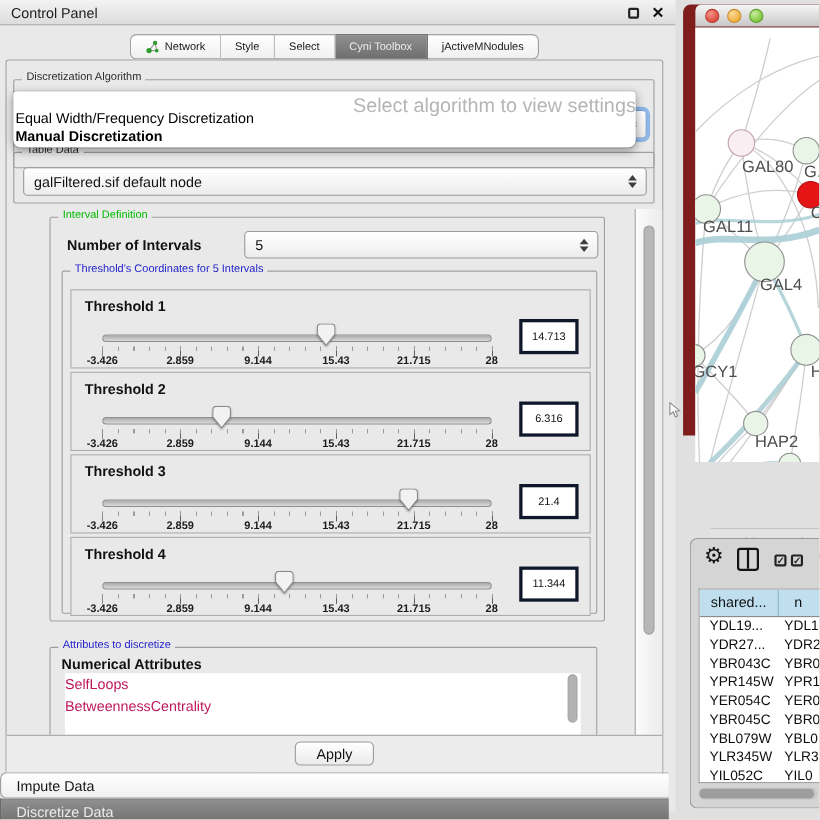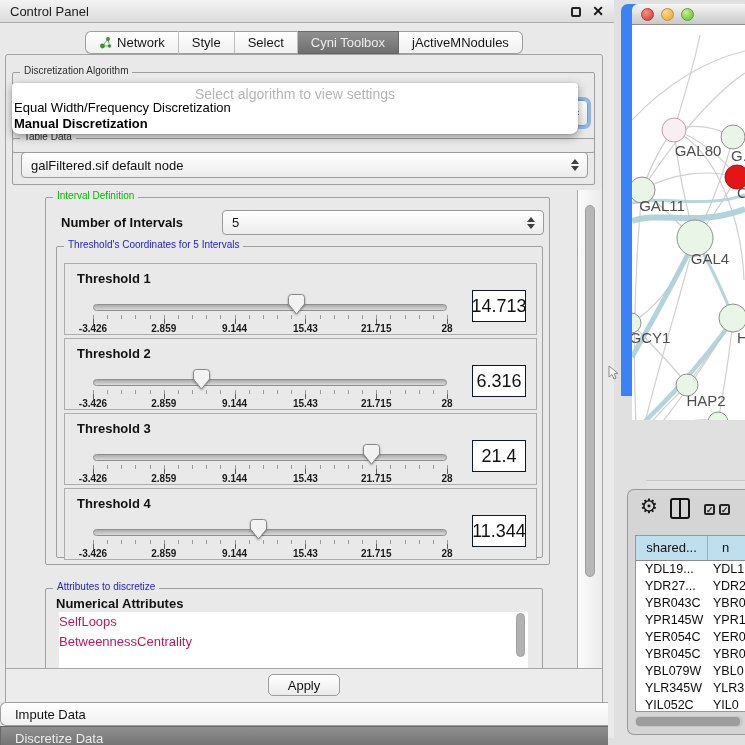--- a/index.html
+++ b/index.html
@@ -8,21 +8,21 @@
 
   
   .cp { position:absolute; left:0; top:0; width:614px; height:738px; background:#e9e9e9; }
   .cp-tb { position:absolute; left:0; top:0; right:0; height:23px;
            background:linear-gradient(#f3f3f3,#dcdcdc); border-bottom:1px solid #ababab; }
   .cp-tb-title { position:absolute; left:10px; top:4px; font-size:13px; color:#1b1b1b; }
   .float-btn { position:absolute; right:33px; top:7px; width:10px; height:10px; border:2px solid #222; border-radius:2px; }
   .close-btn { position:absolute; right:10px; top:3px; font-size:14px; font-weight:bold; color:#111; cursor:default; }
 
   .seg-row { position:absolute; top:31px; left:0; width:608px; display:flex; justify-content:center; }
-  .seg { height:23px; font-size:13px; padding:0 13px; background:linear-gradient(#ffffff,#f0f0f0);
+  .seg { height:23px; font-size:10px; padding:0 13px; background:linear-gradient(#ffffff,#f0f0f0);
          border-top:1px solid #9e9e9e; border-bottom:1px solid #9e9e9e; border-right:1px solid #bdbdbd;
          color:#151515; display:flex; align-items:center; gap:5px; }
   .seg:first-child { border-left:1px solid #9e9e9e; border-radius:6px 0 0 6px; }
   .seg:last-child { border-radius:0 6px 6px 0; border-right:1px solid #9e9e9e; }
   .seg.sel { background:linear-gradient(#8f8f8f,#6f6f6f); color:#ececec; border-color:#686868; }
 
   .content { position:absolute; left:5px; top:54px; width:598px; height:658px;
              border:1px solid #a3a3a3; border-radius:3px; background:#e9e9e9; }
 
   .grp { position:absolute; border:1px solid #9f9f9f; border-radius:2px; }
@@ -36,41 +36,41 @@
            padding:0 24px 0 9px; }
   .combo.focus { box-shadow:0 0 0 3px rgba(96,156,227,.65); border-color:#6f9fd8; }
   .arrows { position:absolute; right:8px; top:50%; transform:translateY(-50%);
             display:flex; flex-direction:column; gap:2px; }
   .tri-up   { width:0; height:0; border-left:4px solid transparent; border-right:4px solid transparent; border-bottom:5px solid #3e3e3e; }
   .tri-down { width:0; height:0; border-left:4px solid transparent; border-right:4px solid transparent; border-top:5px solid #3e3e3e; }
 
   .popup { position:absolute; left:12px; top:83px; width:566px; height:51px; z-index:40;
            background:#ffffff; border-radius:3px 3px 7px 7px;
            box-shadow:0 3px 9px rgba(0,0,0,.38), 0 0 1px rgba(0,0,0,.35); }
-  .popup-prompt { height:17px; text-align:center; color:#b5b5b5; font-size:14px; padding-top:3px; }
+  .popup-prompt { height:17px; text-align:right; color:#b5b5b5; font-size:18px; padding-top:3px; }
   .popup-opt { font-size:13px; padding-left:2px; height:16px; line-height:16px; color:#000; }
   .popup-opt.bold { font-weight:bold; }
 
   .viewport { position:absolute; left:0; top:135px; width:572px; height:478px; overflow:hidden; }
 
   .bold13 { position:absolute; font-size:13px; font-weight:bold; color:#111; }
 
   .thr { position:absolute; left:7px; width:473px; height:72px; background:#e9e9e9; border:1px solid #adadad; }
   .thr-label { position:absolute; left:12px; top:7px; font-size:13px; font-weight:bold; color:#111;text-align:right; }
   .track { position:absolute; left:28px; top:40px; width:354px; height:7px; border-radius:4px;
            background:linear-gradient(#ababab,#dadada); border:1px solid #8f8f8f; }
   .handle { position:absolute; top:30px; width:17px; height:21px; filter:drop-shadow(0 1px 1px rgba(0,0,0,.35)); }
   .ticks { position:absolute; left:28px; top:51px; width:356px; height:9px;
            background-image:repeating-linear-gradient(90deg,#9a9a9a 0 1px,transparent 1px 14.16px),
                             repeating-linear-gradient(90deg,#5f5f5f 0 1px,transparent 1px 70.8px);
            background-size:100% 4px,100% 9px; background-repeat:no-repeat; }
   .scale { position:absolute; left:28px; top:59px; width:354px; height:13px; }
   .scale-l { position:absolute; transform:translateX(-50%); font-size:10px; font-weight:bold; color:#1a1a1a; white-space:nowrap; }
   .val-box { position:absolute; left:407px; top:26px; width:54px; height:32px; background:#fff;
-             border:1px solid #0f172a; font-size:18px; color:#111;
+             border:3px solid #0f172a; font-size:10px; color:#111;
              display:flex; align-items:center; justify-content:center; }
 
   .attr-list { position:absolute; left:13px; top:23px; width:469px; height:57px; background:#fff; overflow:hidden; }
   .attr-item { font-size:13px; height:20px; line-height:20px; color:#be185d; }
   .attr-sb { position:absolute; right:3px; top:1px; width:9px; height:44px; border-radius:5px;
              background:#b2b2b2; border:1px solid #a2a2a2; }
 
   .v-sb { position:absolute; left:571px; top:135px; width:25px; height:478px;
           border-left:1px solid #a8a8a8; background:linear-gradient(90deg,#fbfbfb,#ebebeb); }
   .v-sb-thumb { position:absolute; left:7px; top:15px; width:10px; height:372px; border-radius:5px;
@@ -83,21 +83,21 @@
                font-size:13px; color:#111; display:flex; align-items:center; justify-content:center; }
 
   .bseg-row { position:absolute; top:702px; left:0; width:608px; display:flex; justify-content:center;flex-direction:column; }
   .bseg { height:24px; font-size:13px; padding:0 14px; background:linear-gradient(#ffffff,#f0f0f0);
           border:1px solid #9e9e9e; border-right:none; color:#151515; display:flex; align-items:center; }
   .bseg:first-child { border-radius:6px 0 0 6px; }
   .bseg:last-child { border-radius:0 6px 6px 0; border-right:1px solid #9e9e9e; }
   .bseg.sel { background:linear-gradient(#8f8f8f,#6f6f6f); color:#ececec; border-color:#686868; }
 
   
-  .net-win { position:absolute; left:621px; top:4px; width:124px; height:392px; background:#3b82f6; border-radius:7px 0 0 0; }
+  .net-win { position:absolute; left:621px; top:4px; width:124px; height:392px; background:#7f1d1d; border-radius:7px 0 0 0; }
   .net-tb { position:absolute; left:11px; top:0; right:0; height:21px;
             background:linear-gradient(#f6f6f6,#c8c8c8); border-radius:6px 0 0 0; border-bottom:1px solid #8d8d8d; }
   .tl { position:absolute; top:4px; width:13px; height:13px; border-radius:50%; }
   .tl.red    { left:9px;  background:radial-gradient(circle at 35% 30%, #f59287, #dd4f41 70%); border:1px solid #b43a2e; }
   .tl.yellow { left:29px; background:radial-gradient(circle at 35% 30%, #fbdb9a, #f2b13f 70%); border:1px solid #c68f2b; }
   .tl.green  { left:49px; background:radial-gradient(circle at 35% 30%, #c7eda0, #82c940 70%); border:1px solid #60a02c; }
   .net-canvas { position:absolute; left:11px; top:21px; right:0; height:395px; background:#fff; overflow:hidden; }
   .net-svg text { font-family:"Liberation Sans",sans-serif; fill:#4e4e4e; font-size:15px; }
 
   

